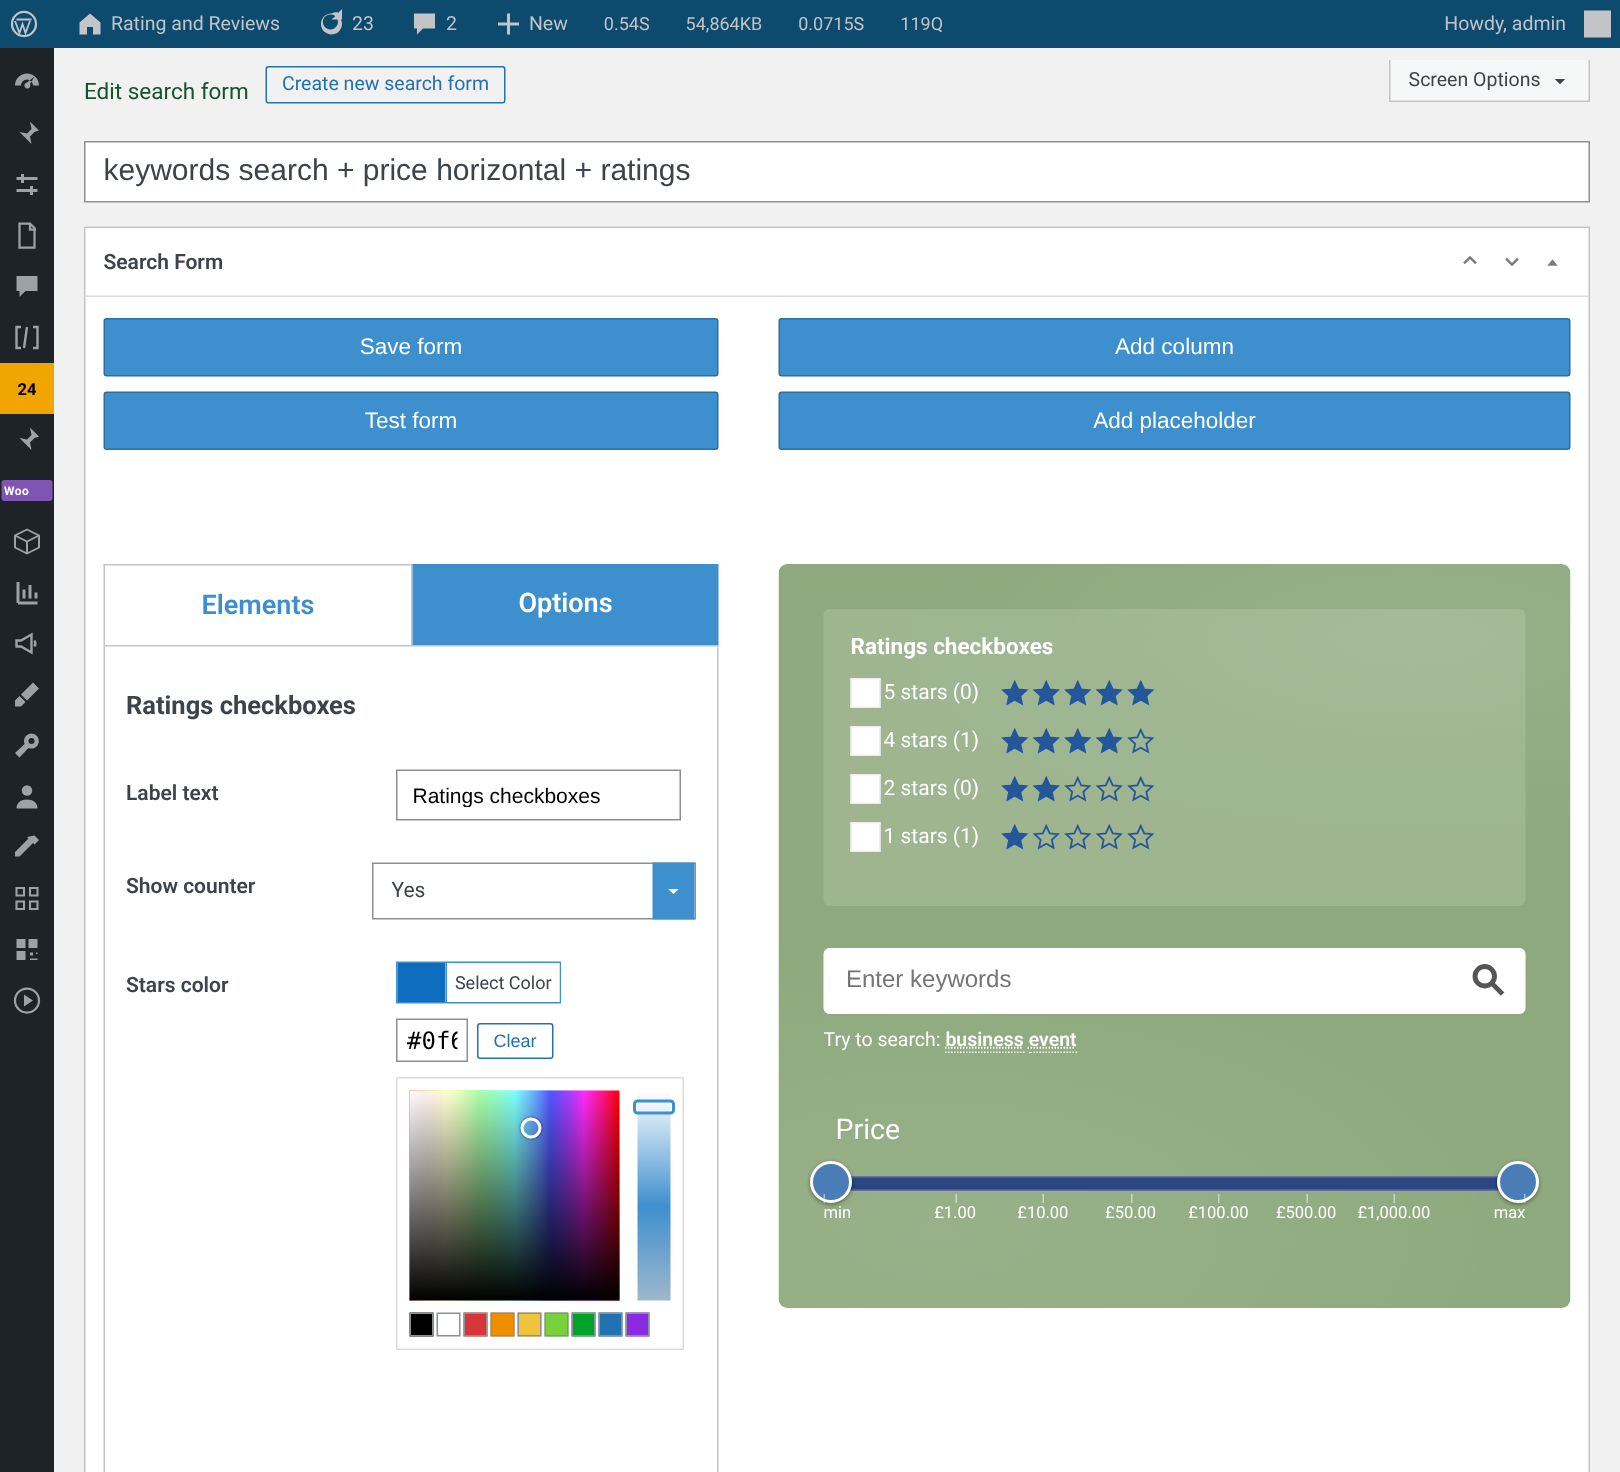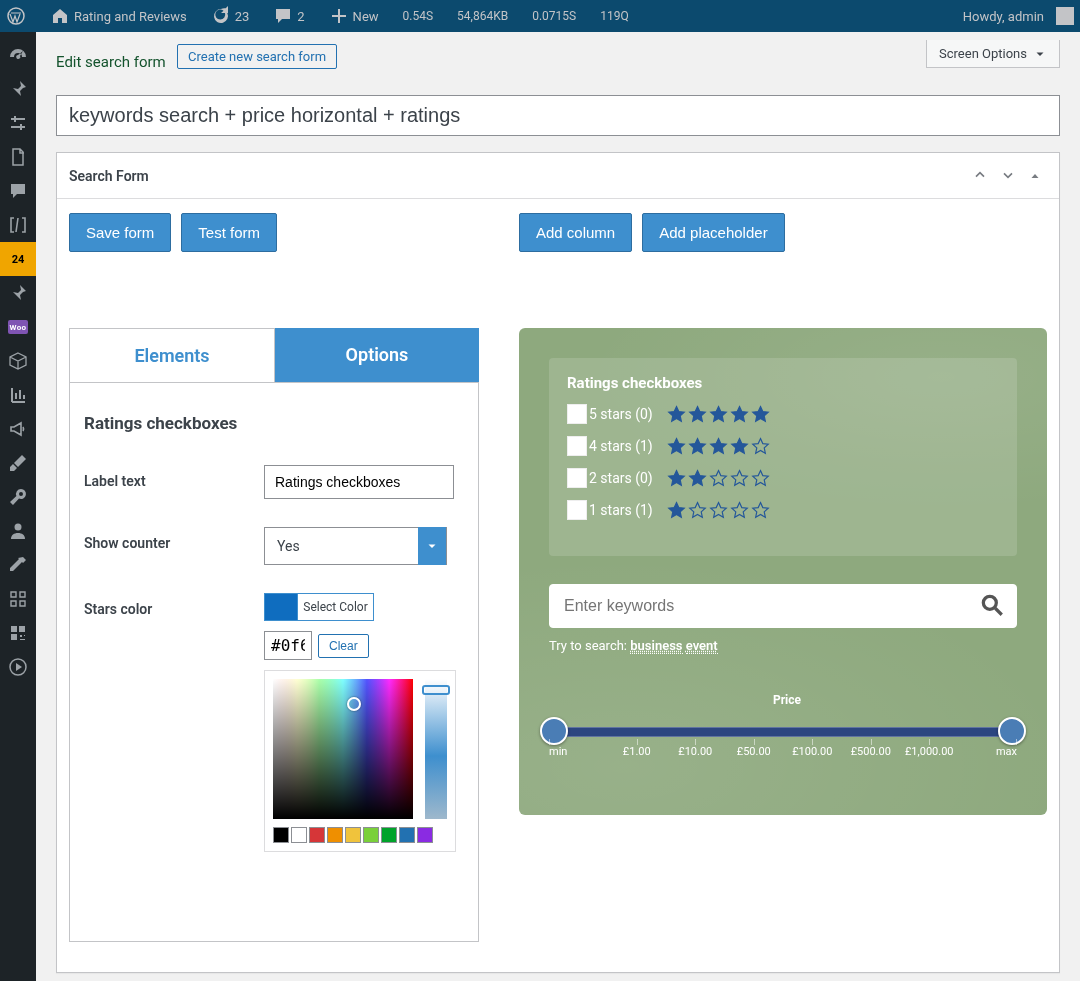--- a/index.html
+++ b/index.html
@@ -12,51 +12,51 @@
   .abico { width:20px; height:20px; display:inline-flex; align-items:center; justify-content:center; }
   .avatar { width:18px; height:18px; background:#c3c4c7; display:inline-block; }
 
   
   .wrap { display:flex; }
   .sidemenu { width:36px; background:#1d2327; min-height:949px; display:flex; flex-direction:column; align-items:center; padding-top:6px; }
   .sidemenu .smitem { width:36px; height:34px; display:flex; align-items:center; justify-content:center; cursor:pointer; position:relative; }
   .sidemenu .smitem.active { background:#f0a500; color:#000; }
   .sidemenu .smitem.active::after { content:""; position:absolute; right:-8px; top:9px; border:8px solid transparent; border-left-color:#f0a500; }
   .sidemenu .smlabel { background:#f0a500; color:#000; font-weight:bold; font-size:11px; padding:2px 3px; border-radius:2px; }
-  .woobox { background:#7f54b3; color:#fff; font-size:8px; font-weight:bold; padding:3px 2px 2px 2px; border-radius:2px; letter-spacing:.3px; }
+  .woobox { background:#7f54b3; color:#fff; font-size:8px; font-weight:bold; padding:3px 16px 2px 2px; border-radius:2px; letter-spacing:.3px; }
 
   
   .content { flex:1; padding:12px 20px 40px 20px; position:relative; }
   .screen-options { position:absolute; right:20px; top:8px; background:#f6f7f7; border:1px solid #c3c4c7; border-top:none; padding:6px 12px; font-size:13px; cursor:pointer; display:flex; align-items:center; gap:6px; }
   h1.page-title { font-size:15px; font-weight:400; color:#14532d; display:inline-block; margin: 8px 8px 24px 0; }
   .newlink { border:1px solid #2271b1; color:#2271b1; padding:4px 10px; font-size:13px; cursor:pointer; display:inline-block; vertical-align:6px; border-radius:2px; }
   .big-input { width:100%; border:1px solid #8c8f94; background:#fff; font-size:20px; padding:8px 12px; color:#3c434a; margin-bottom:16px; }
 
   .panel { background:#fff; border:1px solid #c3c4c7; box-shadow:0 1px 1px rgba(0,0,0,.04); }
   .panel-head { display:flex; align-items:center; justify-content:space-between; padding:10px 12px; border-bottom:1px solid #dcdcde; font-size:14px; font-weight:600; }
   .panel-head .controls span { width:24px; height:24px; display:inline-flex; align-items:center; justify-content:center; cursor:pointer; color:#787c82; }
   .panel-body { padding:14px 12px 30px 12px; display:flex; gap:40px; }
 
   .btn-primary { background:#3e8fce; color:#fff; border:1px solid #2d6da0; padding:10px 16px; font-size:15px; cursor:pointer; border-radius:2px; }
-  .action-row { display:flex; gap:10px; margin-bottom:16px; }
+  .action-row { display:flex; gap:10px; margin-bottom:16px;flex-direction:column; }
   .col-left { width:410px; }
   .col-right { flex:1; }
 
   
   .tabs { display:flex; }
   .tab { flex:1; text-align:center; padding:16px; font-size:18px; font-weight:600; cursor:pointer; }
   .tab.sel { background:#3e8fce; color:#fff; }
   .tab:not(.sel) { background:#fff; color:#3e8fce; border:1px solid #c3c4c7; border-bottom:none; }
   .tabbody { border:1px solid #c3c4c7; padding:30px 14px 30px 14px; min-height:560px; }
   .tabbody h3 { font-size:17px; font-weight:700; margin-bottom:32px; }
   .field { display:flex; align-items:flex-start; margin-bottom:28px; }
   .field .lbl { width:180px; font-size:14px; font-weight:600; padding-top:8px; }
   .field .control { flex:1; }
   .txtinput { width:190px; border:1px solid #8c8f94; padding:8px 10px; font-size:14px; }
-  .select { width:183px; border:1px solid #8c8f94; height:38px; display:flex; align-items:center; justify-content:space-between; background:#fff; cursor:pointer; }
+  .select { width:216px; border:1px solid #8c8f94; height:38px; display:flex; align-items:center; justify-content:space-between; background:#fff; cursor:pointer; }
   .select .selval { padding:0 12px; font-size:14px; }
   .select .selbtn { width:28px; height:38px; background:#3e8fce; display:flex; align-items:center; justify-content:center; color:#fff; }
 
   .colorwrap { }
   .swatch-btn { display:flex; align-items:stretch; border:1px solid #3e8fce; width:110px; height:28px; cursor:pointer; }
   .swatch-btn .sw { width:32px; background:#0f6dbf; }
   .swatch-btn .swtxt { flex:1; display:flex; align-items:center; justify-content:center; font-size:12px; background:#fff; border-left:1px solid #3e8fce;}
   .hexrow { display:flex; align-items:center; gap:6px; margin-top:10px; }
   .hexin { width:48px; border:1px solid #8c8f94; padding:4px 6px; font-size:16px; font-family:monospace; }
   .clearbtn { border:1px solid #2271b1; color:#2271b1; background:#fff; padding:4px 10px; font-size:12px; cursor:pointer; border-radius:2px; }
@@ -80,21 +80,21 @@
   .stars { display:flex; gap:2px; }
   .stars svg { width:19px; height:19px; }
 
   .kwwrap { position:relative; margin-bottom:10px; background:rgba(255,255,255,.14); padding:0; border-radius:4px;}
   .kwinput { width:100%; border:1px solid #fff; padding:12px 44px 12px 14px; font-size:16px; border-radius:4px; color:#444; }
   .kwico { position:absolute; right:12px; top:8px; width:26px; height:26px; color:#555; cursor:pointer; }
   .trytext { font-size:13px; color:#fff; }
   .trytext a { color:#fff; text-decoration:underline dotted; border-bottom:1px dotted #fff; cursor:pointer; font-weight:600; }
 
   .pricebox { margin-top:40px; }
-  .pricebox h4 { font-size:12px; font-weight:700; margin-bottom:20px; margin-left:8px;text-align:center; }
+  .pricebox h4 { font-size:19px; font-weight:400; margin-bottom:20px; margin-left:8px; }
   .slider { position:relative; height:10px; background:#2c4680; border-radius:6px; margin:16px 0 8px 0; border: 1px solid rgba(255,255,255,0.25);}
   .slider .handle { width:28px; height:28px; background:#4a7db5; border:2px solid #fff; border-radius:50%; position:absolute; top:-11px; cursor:grab; box-shadow:0 1px 3px rgba(0,0,0,.4); }
   .ticks { display:flex; justify-content:space-between; margin-top:4px; position:relative; height:26px;}
   .ticks span { font-size:11px; color:#fff; width:1px; flex:1; text-align:center; position:relative; white-space:nowrap;}
   .ticks span::before { content:""; position:absolute; left:50%; top:-6px; width:1px; height:6px; background:rgba(255,255,255,.5); }
   .ticks span:first-child { text-align:left; }
   .ticks span:first-child::before{ left:0; }
   .ticks span:last-child { text-align:right; }
   .ticks span:last-child::before{ left:auto; right:0; }
 

